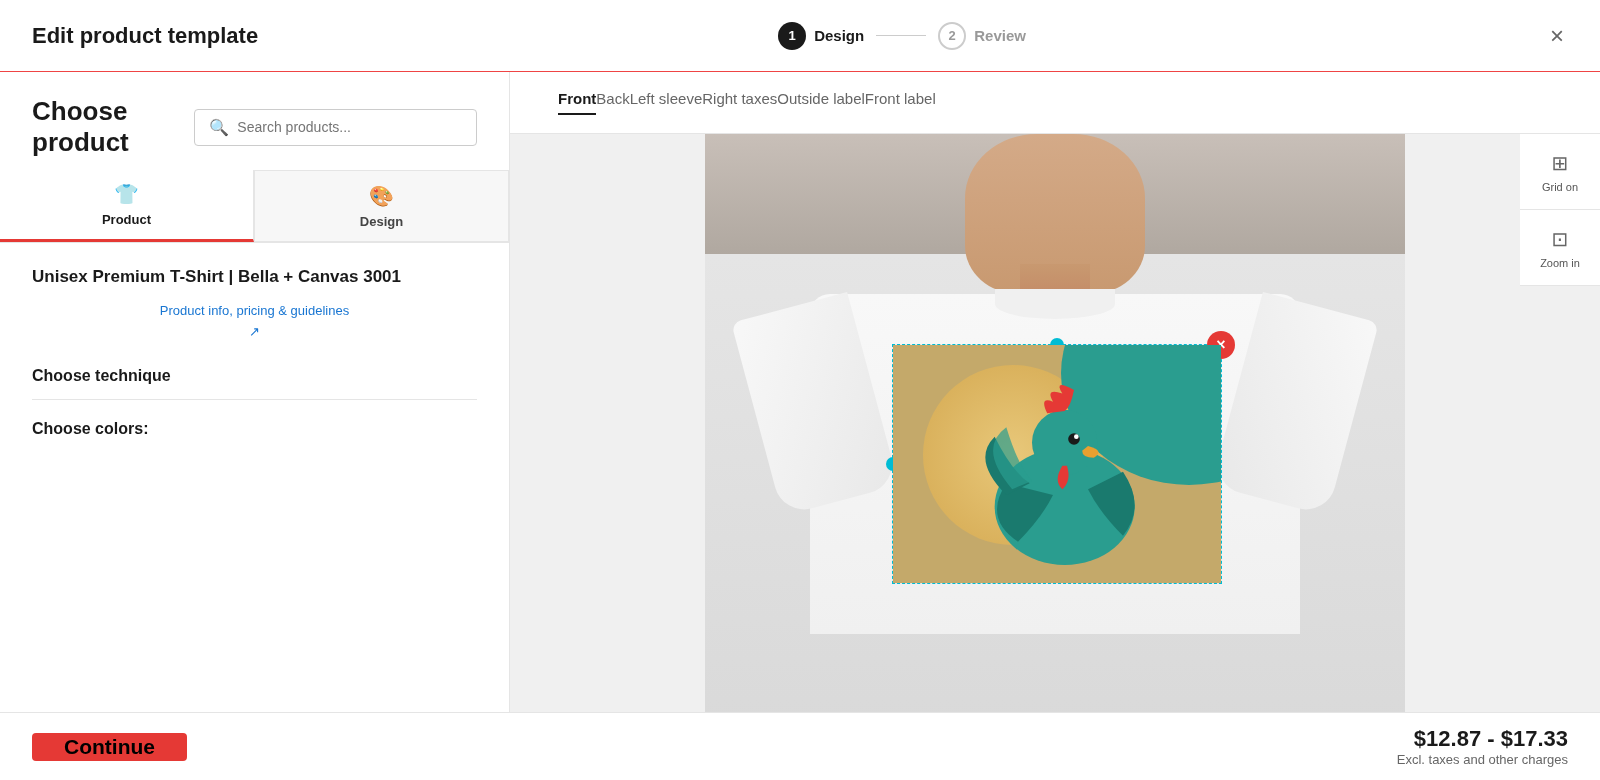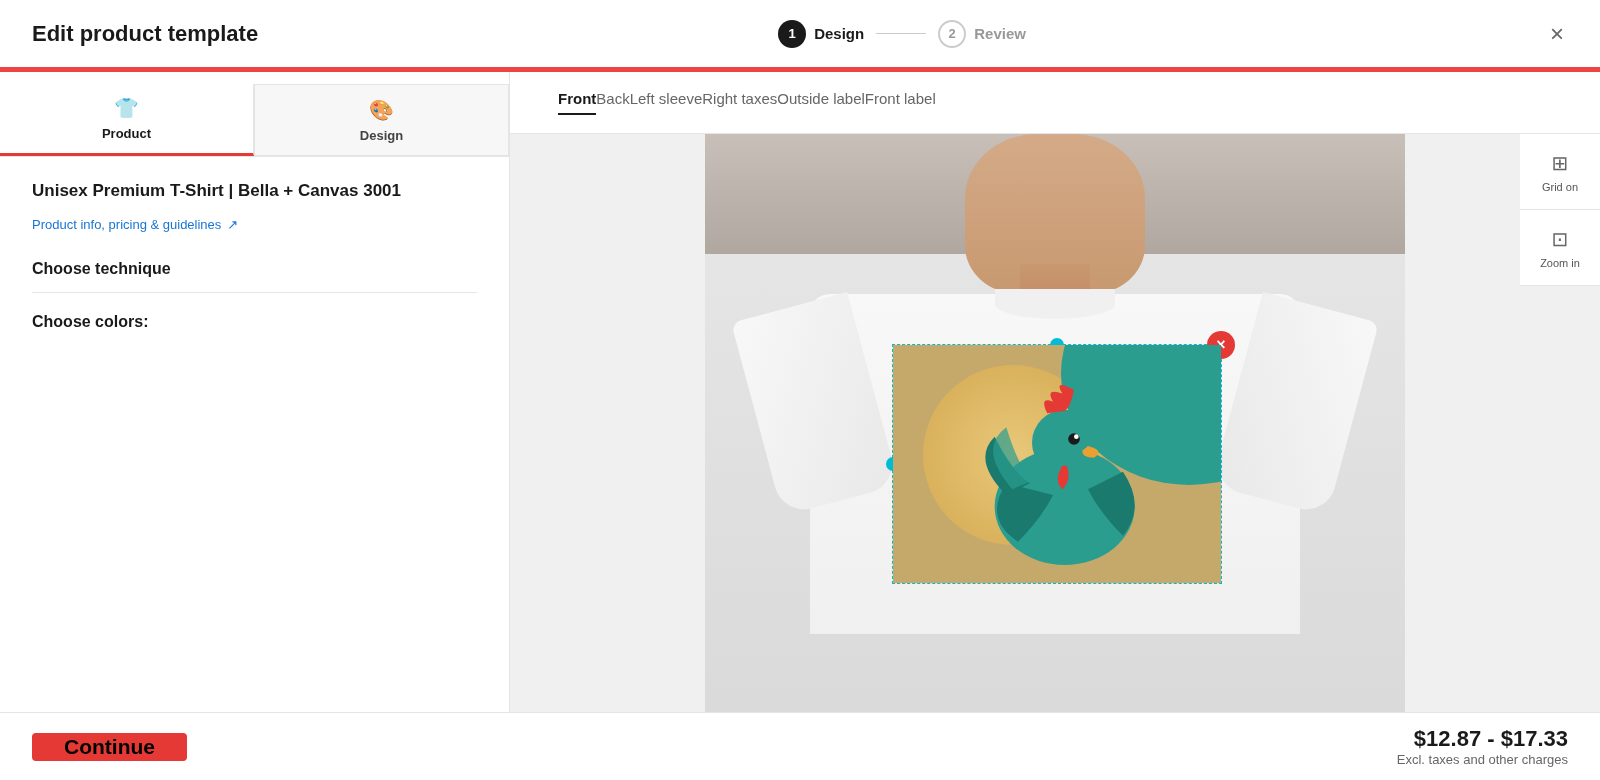--- a/index.html
+++ b/index.html
@@ -1,21 +1,21 @@
 <!DOCTYPE html>
 <html><head>
   <meta charset="utf-8">
   <style>
     * { box-sizing: border-box; margin: 0; padding: 0; }
     body { font-family: -apple-system, BlinkMacSystemFont, 'Segoe UI', sans-serif; background: #fff; color: #1a1a1a; width: 1600px; height: 780px; overflow: hidden; }
 
     
     .header {
       display: flex; align-items: center; justify-content: space-between;
-      padding: 18px 32px; border-bottom: 5px solid #ef4444; height: 72px;
+      padding: 18px 32px; border-bottom: 1px solid #ef4444; height: 72px;
     }
     .header-title { font-size: 22px; font-weight: 700; color: #1a1a1a; }
     .stepper { display: flex; align-items: center; gap: 12px; }
     .step { display: flex; align-items: center; gap: 8px; }
     .step-circle {
       width: 28px; height: 28px; border-radius: 50%;
       display: flex; align-items: center; justify-content: center;
       font-size: 13px; font-weight: 700;
     }
     .step-circle.active { background: #1a1a1a; color: #fff; }
@@ -53,21 +53,21 @@
       padding: 12px; cursor: pointer; border: 1px solid #e5e5e5; background: #f7f7f7;
       gap: 6px; font-size: 13px; font-weight: 600; color: #444;
     }
     .tab:first-child { border-left: none; }
     .tab.active { background: #fff; border-bottom: 3px solid #e53935; color: #1a1a1a; border-top: none; border-left: none; border-right: 1px solid #e5e5e5; }
     .tab-icon { font-size: 20px; }
 
     
     .panel-content { padding: 24px 32px; flex: 1; overflow-y: auto; }
     .product-name { font-size: 17px; font-weight: 700; margin-bottom: 16px; }
-    .product-link { color: #1976d2; font-size: 14px; display: flex; align-items: center; gap: 6px; text-decoration: none; margin-bottom: 28px; }
+    .product-link { color: #1976d2; font-size: 14px; display: flex; align-items: center; gap: 6px; text-decoration: none; margin-bottom: 28px; flex-direction: column; }
     .product-link span { font-size: 13px; }
     .section-title { font-size: 16px; font-weight: 600; margin-bottom: 14px; }
 
     
     .technique-buttons { display: flex; gap: 12px; margin-bottom: 24px; }
     .technique-btn {
       padding: 12px 28px; border: 2px solid #1a1a1a; background: #fff;
       font-size: 14px; font-weight: 700; cursor: pointer; border-radius: 2px;
     }
     .technique-btn.active { border-width: 2px; }
@@ -165,20 +165,27 @@
       <div class="step-circle inactive">2</div>
       <span class="step-label inactive">Review</span>
     </div>
   </div>
   <button class="close-btn">×</button>
 </div>
 
 <div class="main">
 
   <div class="left-panel">
+    <div class="choose-product-header">
+      <h2 class="choose-product-title">Choose product</h2>
+      <div class="search-box">
+        <span class="search-icon">🔍</span>
+        <input class="search-input" type="text" placeholder="Search products..." style="">
+      </div>
+    </div>
 
     <div class="tabs">
       <div class="tab active">
         <span class="tab-icon">👕</span>
         <span>Product</span>
       </div>
       <div class="tab">
         <span class="tab-icon">🎨</span>
         <span>Design</span>
       </div>

